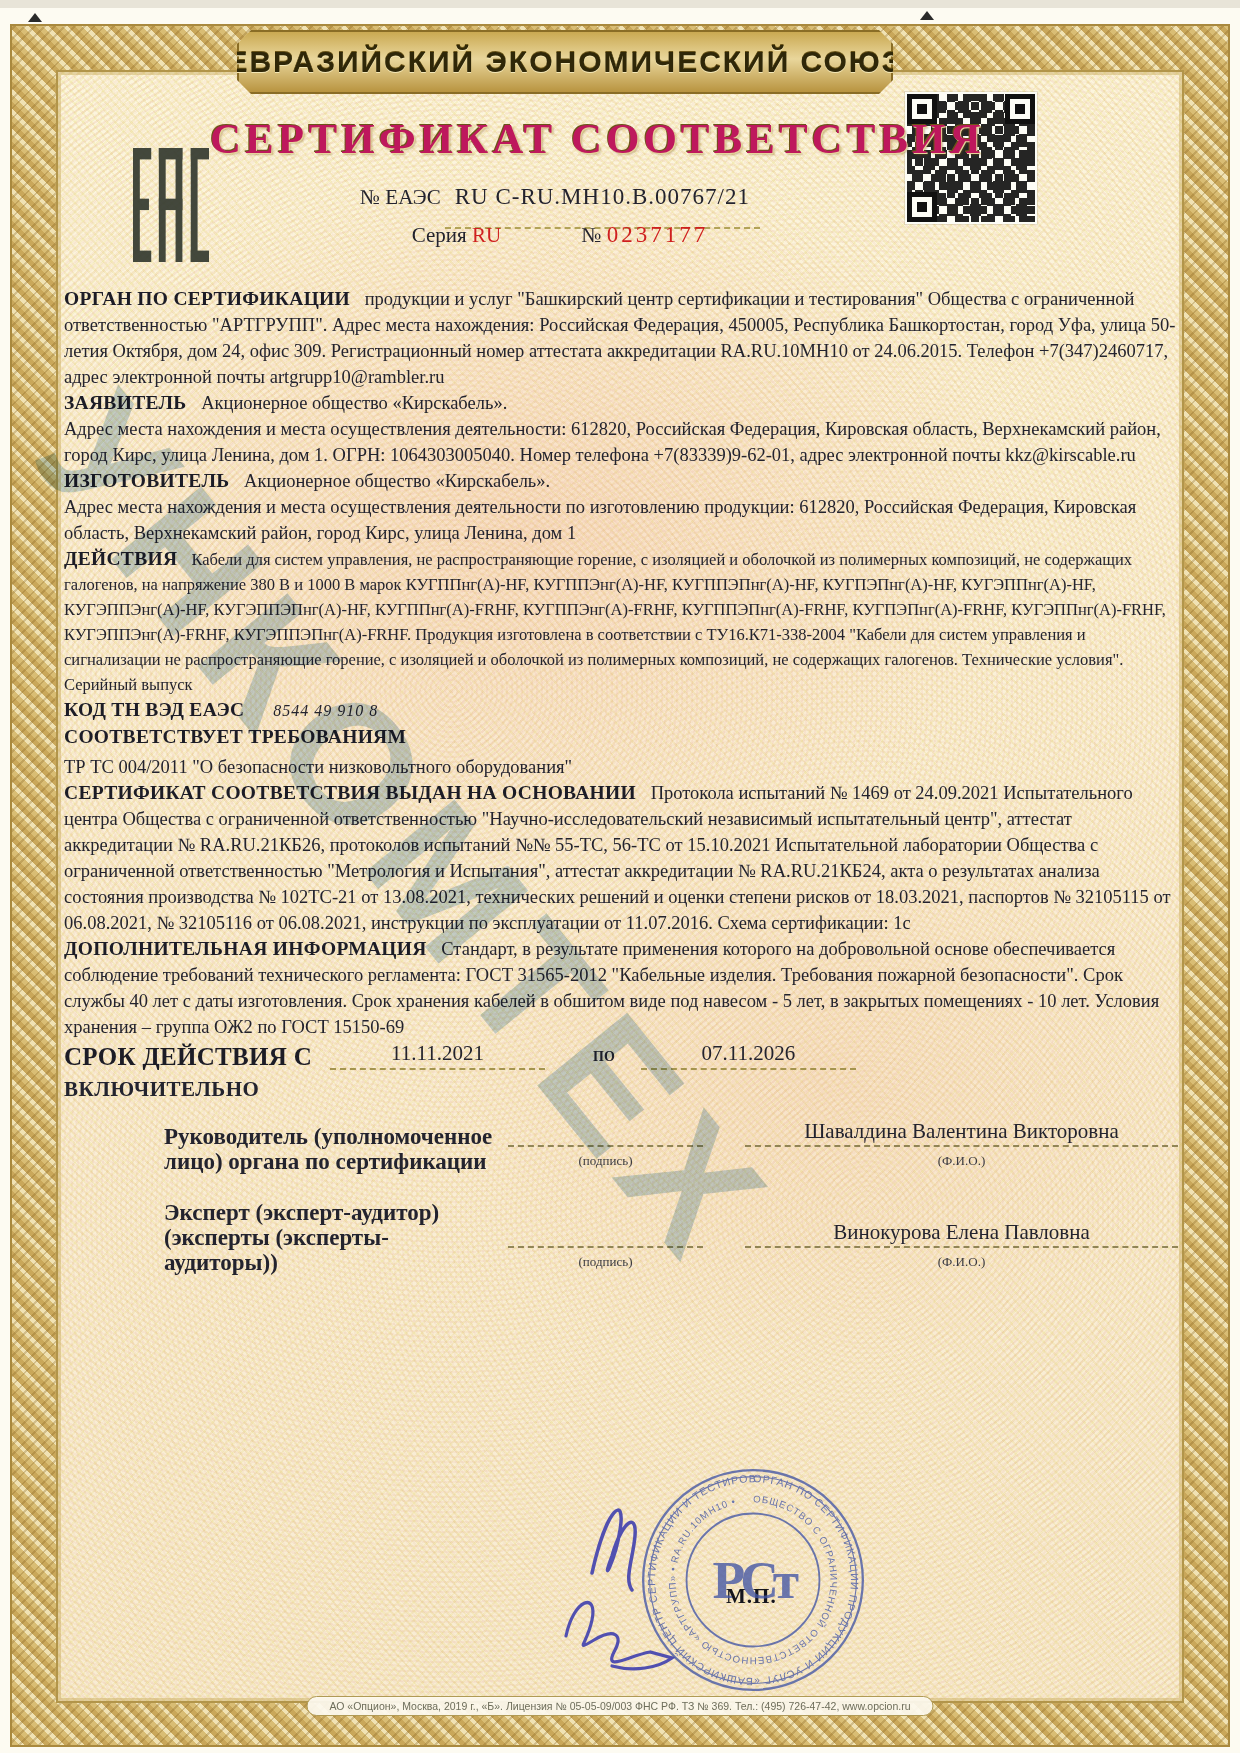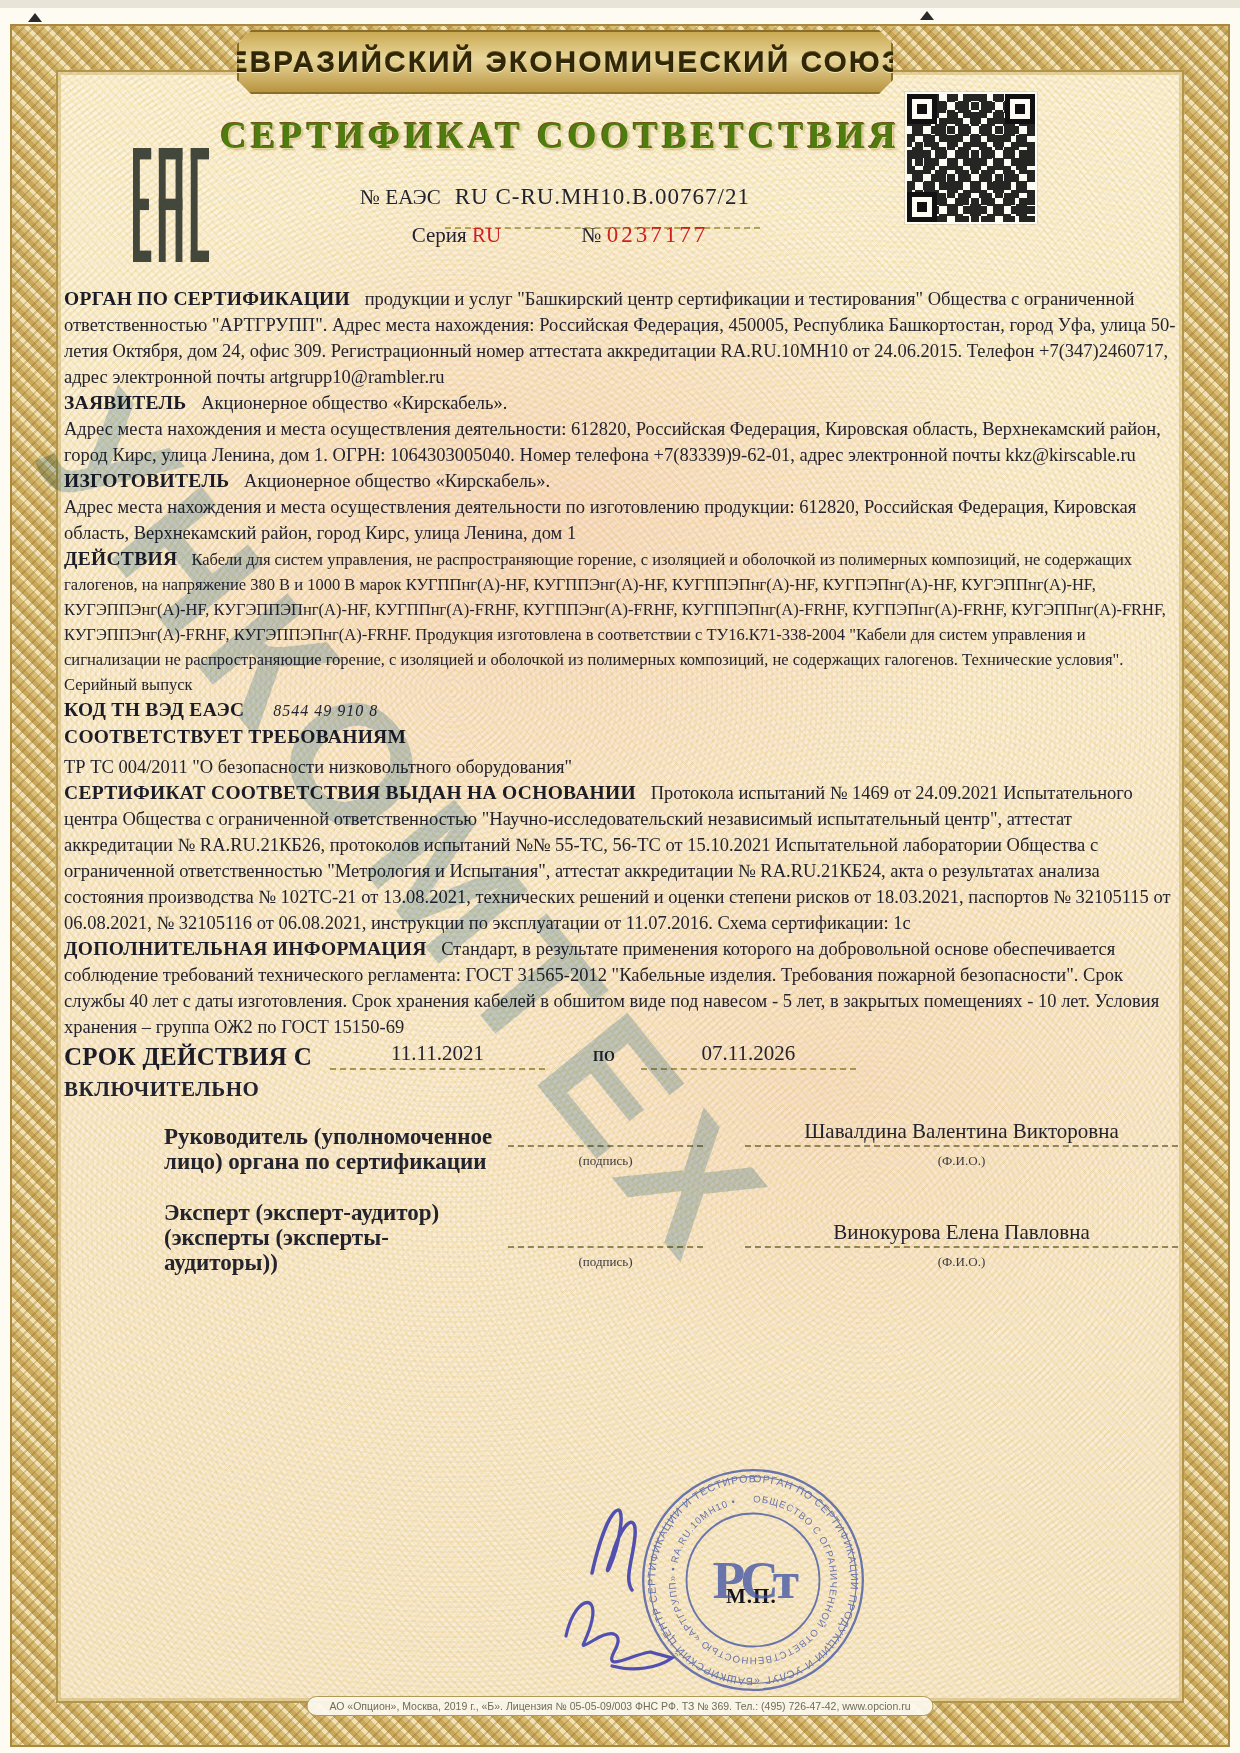--- a/index.html
+++ b/index.html
@@ -30,21 +30,21 @@
   
   .banner{position:absolute;left:237px;top:22px;width:652px;height:60px;z-index:4;
     background:linear-gradient(180deg,#caa952,#e9d69b 45%,#b89440);
     border:2px solid #8a6d26;
     clip-path:polygon(14px 0,calc(100% - 14px) 0,100% 14px,100% calc(100% - 14px),calc(100% - 14px) 100%,14px 100%,0 calc(100% - 14px),0 14px);
     display:flex;align-items:center;justify-content:center;}
   .banner span{font-family:"Liberation Sans", sans-serif;font-weight:800;font-size:30px;letter-spacing:2px;
     color:#2f2708;text-shadow:0 1px 0 #f4e7b6, 0 -1px 0 #6b5518;white-space:nowrap;}
 
   .doc-title{position:absolute;left:210px;top:106px;width:700px;z-index:4;text-align:center;
-    font-weight:700;font-size:37px;letter-spacing:4px;color:#4d7c0f;
+    font-weight:700;font-size:43px;letter-spacing:4px;color:#be185d;
     text-shadow:1px 1px 0 #e6d49a, -1px -1px 0 #6b5518, 2px 2px 2px rgba(120,90,20,.35);white-space:nowrap;}
 
   .number-line{position:absolute;left:210px;top:176px;width:700px;z-index:4;text-align:center;color:#23232e;}
   .number-line .no-label{font-size:21px;}
   .number-line .no-value{font-size:23px;letter-spacing:1px;border-bottom:2px dashed rgba(160,145,60,.8);padding:0 10px 18px 10px;}
 
   .series-line{position:absolute;left:210px;top:214px;width:700px;z-index:4;text-align:center;color:#23232e;font-size:21px;}
   .series-line .gap{display:inline-block;width:70px;}
   .red{color:#cf1f1f;}
   .series-line .ser-no{font-size:23px;letter-spacing:3px;}

